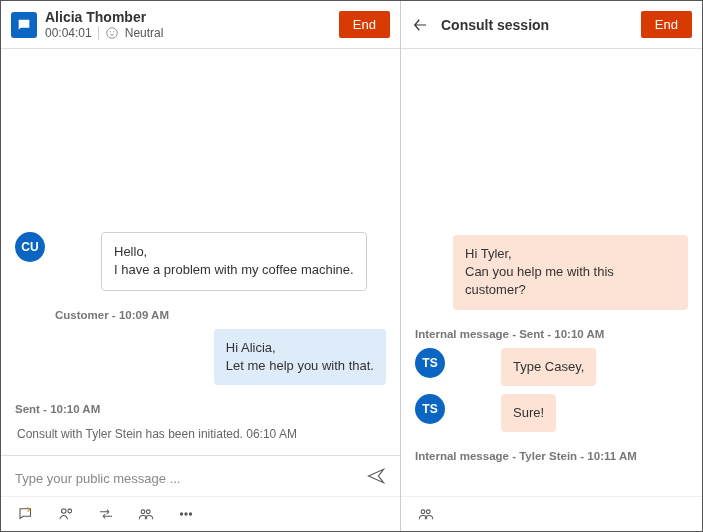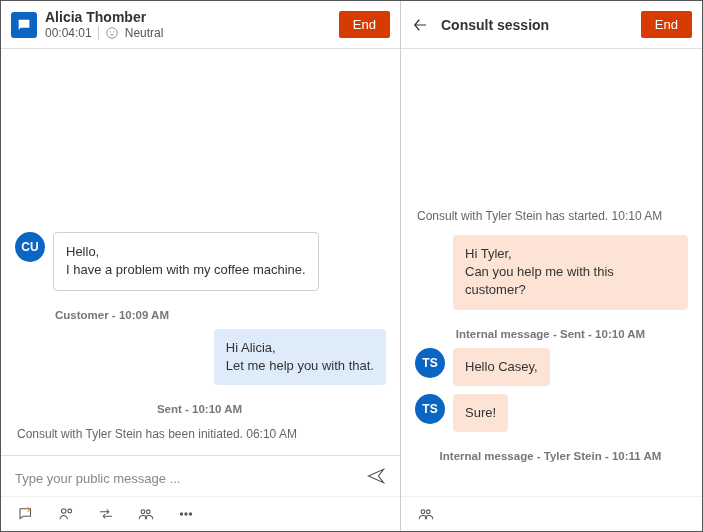--- a/index.html
+++ b/index.html
@@ -49,31 +49,31 @@
   .spacer { flex: 1; }
   .msg-row { display: flex; align-items: flex-start; gap: 8px; }
   .avatar {
     width: 30px; height: 30px; border-radius: 50%; background: #0b66c3;
     color: #fff; font-size: 12px; font-weight: 600;
     display: flex; align-items: center; justify-content: center;
     flex-shrink: 0;
   }
   .bubble {
     border-radius: 4px; padding: 10px 12px; max-width: 300px;
-    line-height: 1.4; font-size: 13px; white-space: pre-line;
+    line-height: 1.4; font-size: 13px; white-space: pre-line; margin-left: 48px;
   }
   .bubble-incoming { background: #fff; border: 1px solid #d0d0d0; }
   .bubble-outgoing { background: #deecf9; margin-left: auto; }
   .bubble-internal-out { background: #fce3d6; margin-left: auto; }
   .bubble-internal-in { background: #fce3d6; }
   .row-out { justify-content: flex-end; }
   .meta {
     font-size: 11.5px; color: #777; margin-left: 40px; margin-top: 10px; font-weight: bold;
   }
-  .meta-right { text-align: center; margin-left: 0; margin-right: 2px; }
+  .meta-right { text-align: left; margin-left: 0; margin-right: 2px; }
   .system-msg {
     font-size: 12px; color: #666; padding: 4px 2px;
   }
   .avatar-spacer { width: 30px; flex-shrink: 0; }
 
   
   .composer {
     border-top: 1px solid #e0e0e0; padding: 10px 14px;
     display: flex; align-items: flex-end; gap: 10px;
   }
@@ -188,32 +188,31 @@
     <svg class="back-icon" viewBox="0 0 24 24">
       <path d="M11 5l-6 7 6 7M5 12h15" fill="none" stroke="#333" stroke-width="1.6"></path>
     </svg>
     <span class="consult-title">Consult session</span>
     <button class="end-btn">End</button>
   </div>
 
   <div class="chat-body">
     <div class="spacer"></div>
 
-    <div class="system-msg">Consult with Tyler Stein has started. 10:10 AM</div>
 
     <div class="msg-row row-out">
       <div class="avatar-spacer"></div>
       <div class="bubble bubble-internal-out">Hi Tyler,
 Can you help me with this customer?</div>
     </div>
     <div class="meta meta-right">Internal message - Sent - 10:10 AM</div>
 
     <div class="msg-row">
       <div class="avatar">TS</div>
-      <div class="bubble bubble-internal-in">Hello Casey,</div>
+      <div class="bubble bubble-internal-in">Type Casey,</div>
     </div>
 
     <div class="msg-row">
       <div class="avatar">TS</div>
       <div class="bubble bubble-internal-in">Sure!</div>
     </div>
     <div class="meta meta-right">Internal message - Tyler Stein - 10:11 AM</div>
   </div>
 
 

